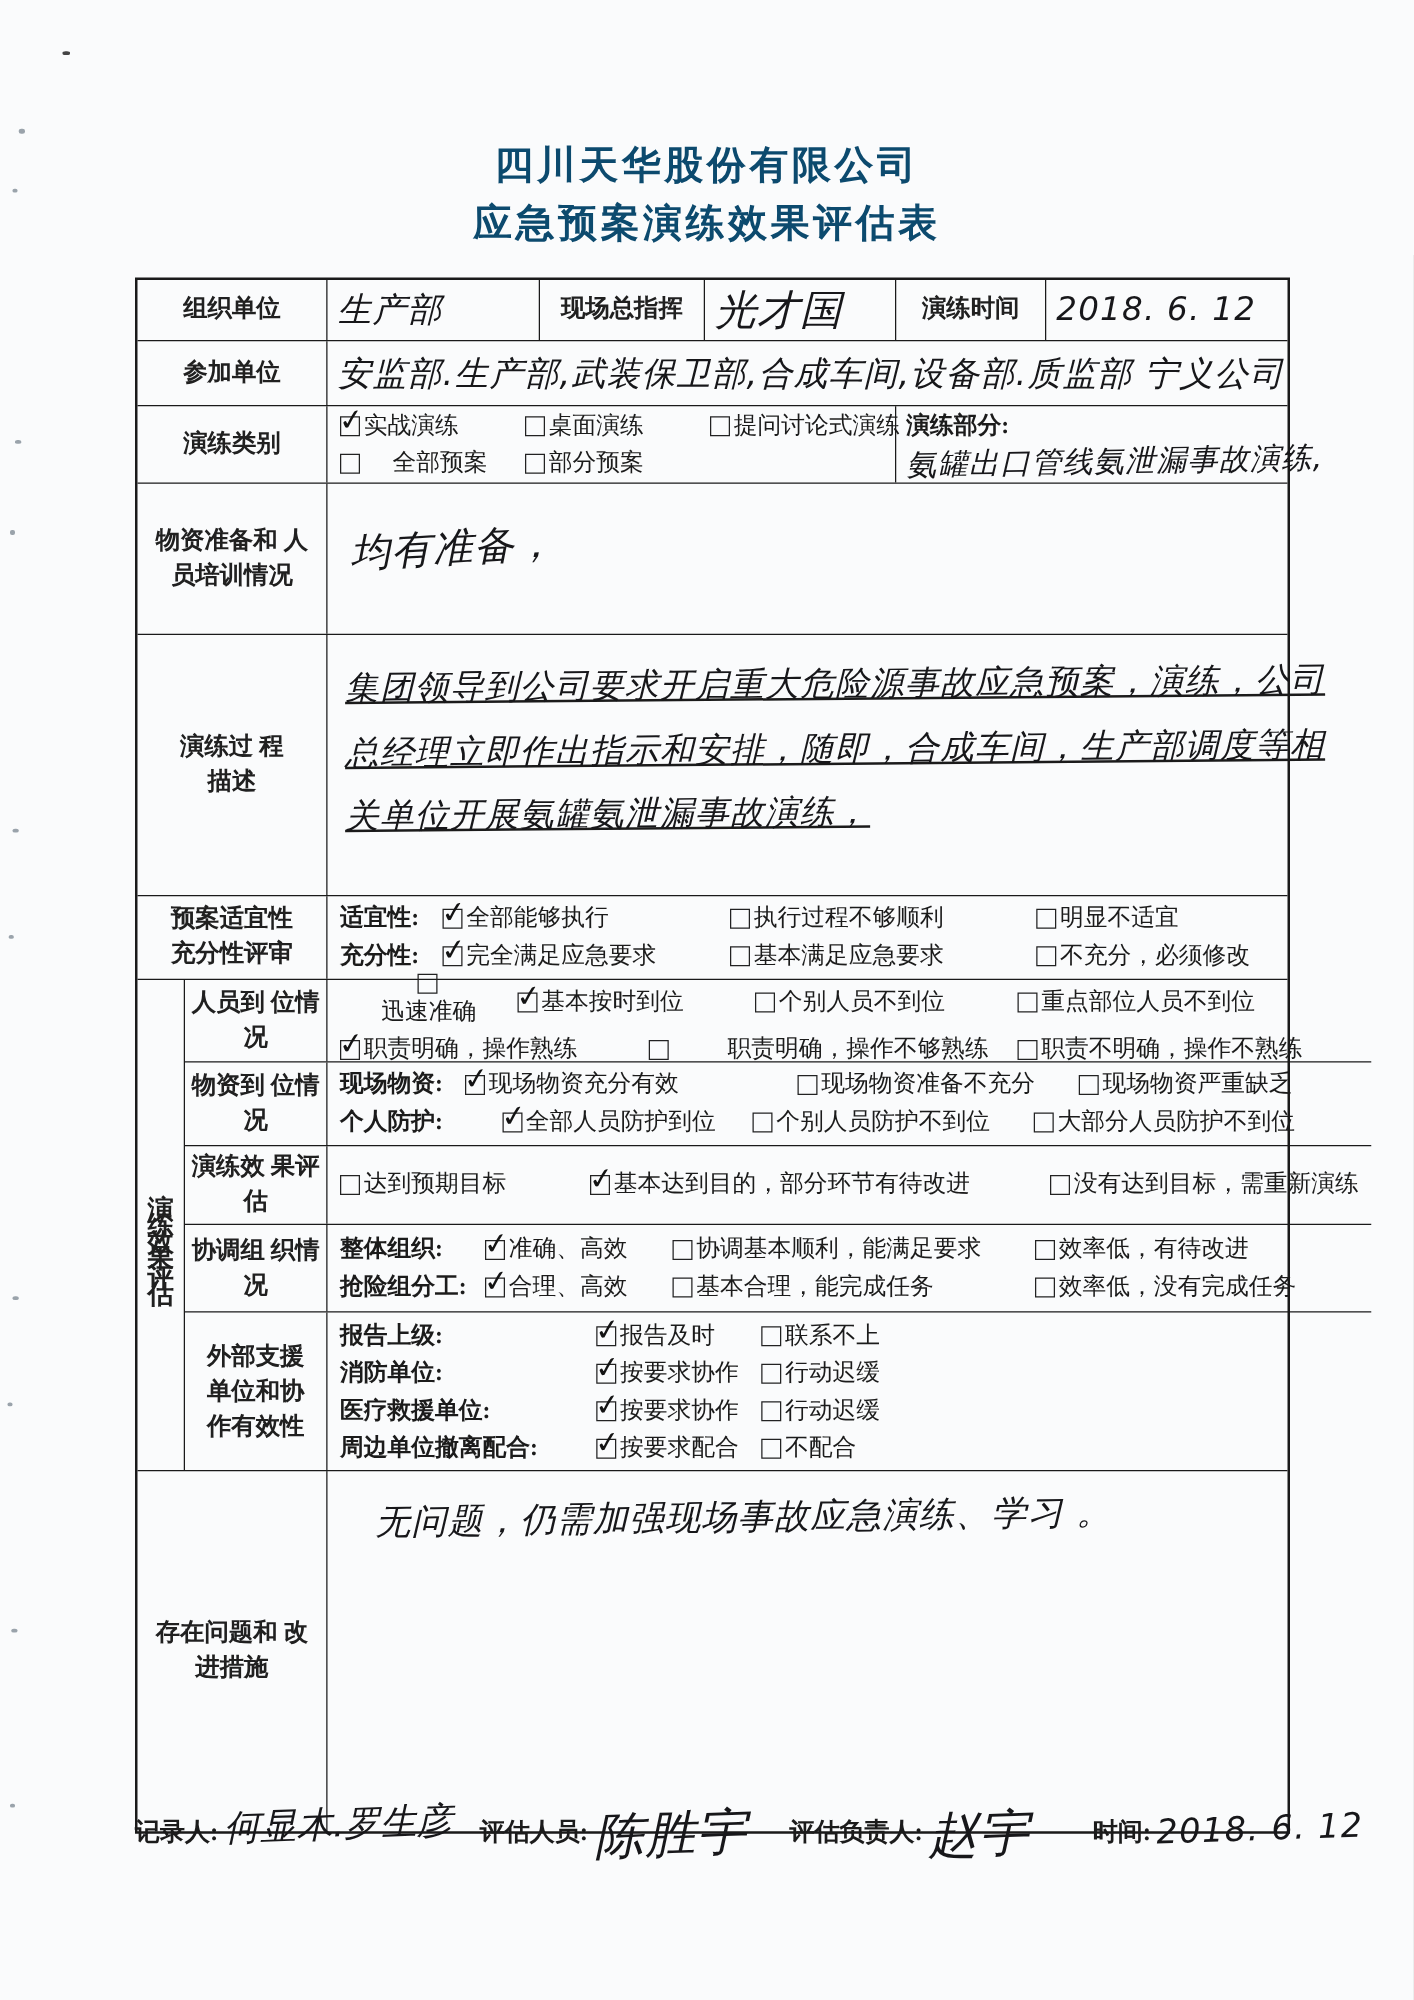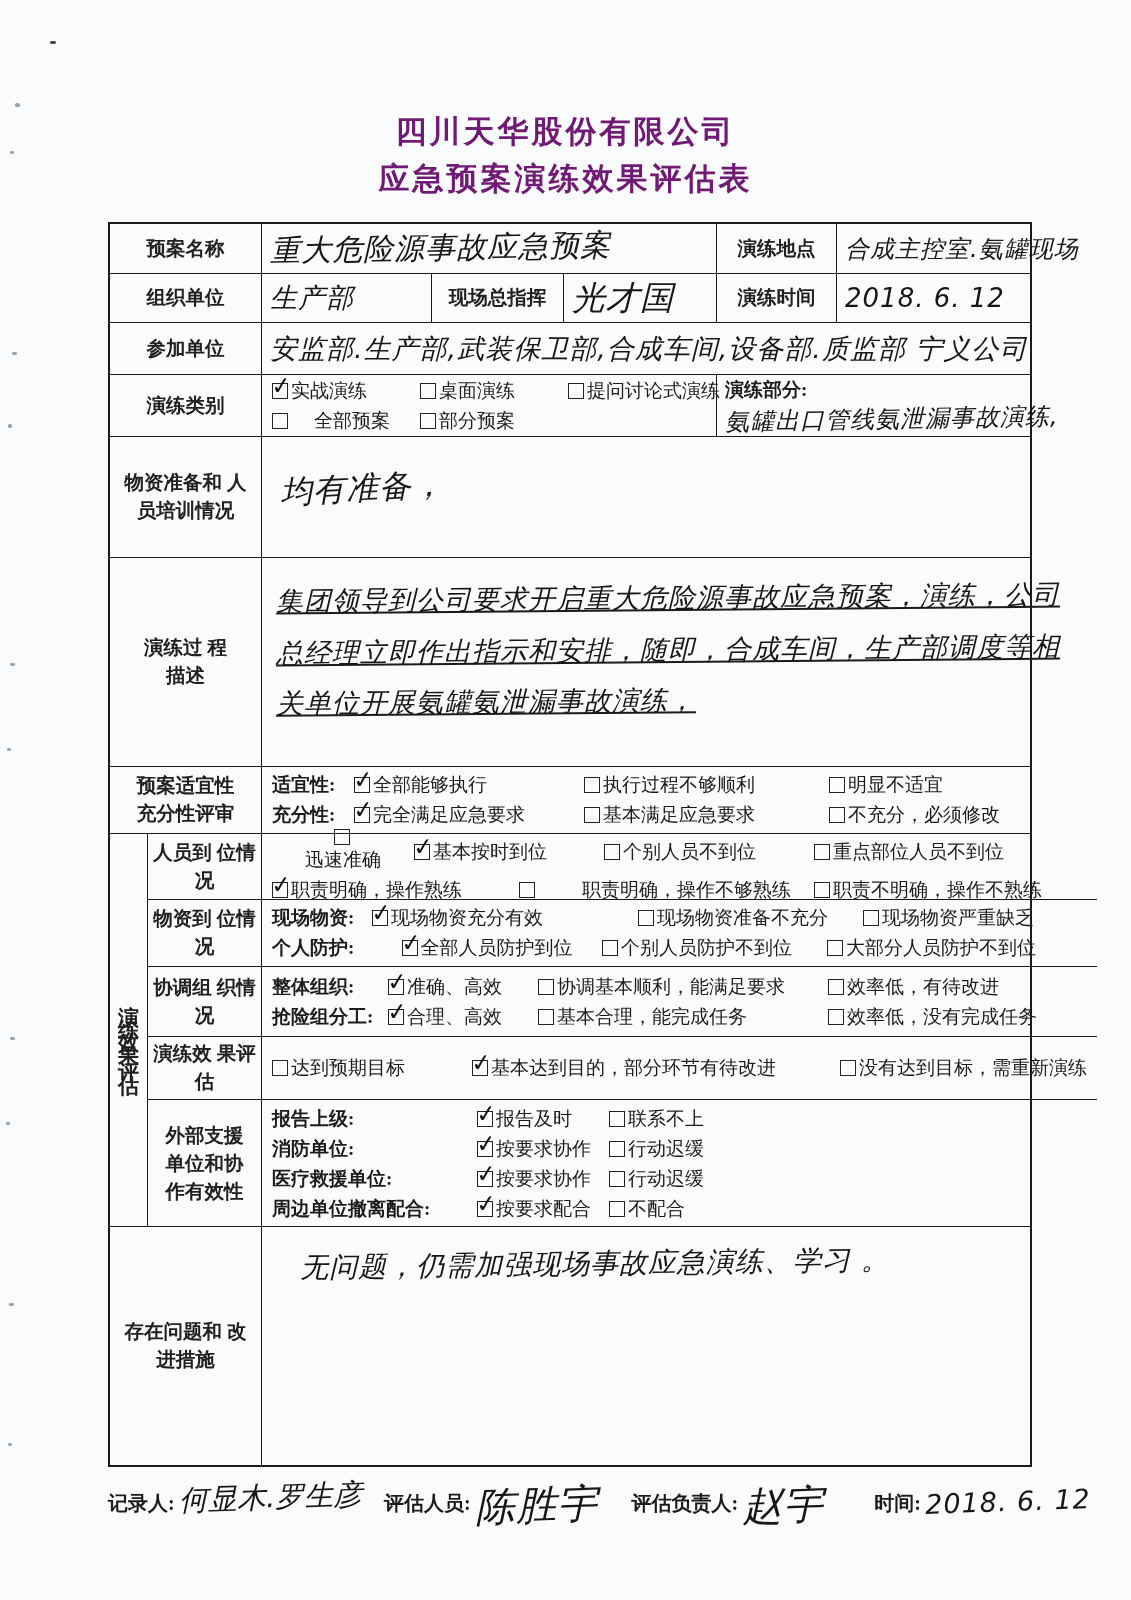--- a/index.html
+++ b/index.html
@@ -4,21 +4,21 @@
 <style>
   html,body{margin:0;padding:0;background:#d8d8d8;}
   .page{
     width:1131px;height:1600px;position:relative;margin:0 auto;
     background:#fafbfc;
     font-family:"Liberation Serif","DejaVu Serif",serif;
     color:#1b1b1b;overflow:hidden;
   }
   
   .title-block{position:absolute;top:108px;left:0;width:100%;text-align:center;}
-  .title-line{font-size:31px;font-weight:bold;letter-spacing:3px;line-height:47px;color:#701a75;}
+  .title-line{font-size:31px;font-weight:bold;letter-spacing:3px;line-height:47px;color:#0c4a6e;}
   
   .form-table{
     position:absolute;left:108px;top:222px;width:924px;height:1245px;
     border:2.4px solid #1a1a1a;box-sizing:border-box;
     display:flex;flex-direction:column;font-size:19px;
   }
   .trow{display:flex;flex-direction:row;border-bottom:1.8px solid #1a1a1a;box-sizing:border-box;flex:none;}
   .trow:last-child{border-bottom:none;}
   .cell{box-sizing:border-box;border-right:1.8px solid #1a1a1a;display:flex;align-items:center;position:relative;}
   .cell:last-child{border-right:none;}
@@ -39,21 +39,21 @@
     font-family:"DejaVu Sans","Liberation Sans",sans-serif;
     font-style:italic;color:#17171a;letter-spacing:1px;
   }
   .vertical-cell{width:38px;flex:none;justify-content:center;}
   .vtext{writing-mode:vertical-rl;text-orientation:upright;font-weight:bold;font-size:21px;letter-spacing:14px;color:#202020;}
   .subgroup{flex:1;display:flex;flex-direction:column;}
   .subrow{display:flex;flex-direction:row;border-bottom:1.8px solid #1a1a1a;box-sizing:border-box;flex:none;}
   .subrow:last-child{border-bottom:none;}
   .sublabel{width:114px;flex:none;justify-content:center;text-align:center;font-weight:bold;font-size:19.5px;line-height:28px;border-right:1.8px solid #1a1a1a;box-sizing:border-box;display:flex;align-items:center;color:#202020;}
   
-  .footer{position:absolute;left:108px;top:1478px;width:960px;display:flex;align-items:flex-start;white-space:nowrap;}
+  .footer{position:absolute;left:108px;top:1440px;width:960px;display:flex;align-items:flex-start;white-space:nowrap;}
   .f-label{font-weight:bold;font-size:20px;padding-top:12px;}
   .f-hw{font-size:31px;transform:rotate(-2deg);margin:0 4px;}
   
   .speck{position:absolute;background:#444;border-radius:40%;}
   .faint{background:#9aa3ab;}
 </style>
 </head>
 <body>
 
 <div class="page">
@@ -70,30 +70,20 @@
   <div class="speck faint" style="left:9px;top:1303px;width:5px;height:3px;"></div>
   <div class="speck faint" style="left:8px;top:1443px;width:4px;height:3px;"></div>
 
   <div class="title-block">
     <div class="title-line">四川天华股份有限公司</div>
     <div class="title-line">应急预案演练效果评估表</div>
   </div>
 
   <div class="form-table">
 
-    <div class="trow" style="height:50px;">
-      <div class="cell label-cell">预案名称</div>
-      <div class="cell value-cell" style="width:455px;flex:none;">
-        <span class="hw" style="font-size:30px;transform:rotate(-1deg);">重大危险源事故应急预案</span>
-      </div>
-      <div class="cell label-cell" style="width:120px;">演练地点</div>
-      <div class="cell value-cell">
-        <span class="hw" style="font-size:24px;white-space:nowrap;">合成主控室.氨罐现场</span>
-      </div>
-    </div>
 
     <div class="trow" style="height:49px;">
       <div class="cell label-cell">组织单位</div>
       <div class="cell value-cell" style="width:170px;flex:none;">
         <span class="hw" style="font-size:27px;">生产部</span>
       </div>
       <div class="cell label-cell" style="width:132px;">现场总指挥</div>
       <div class="cell value-cell" style="width:153px;flex:none;">
         <span class="hw" style="font-size:33px;">光才国</span>
       </div>
@@ -269,20 +259,40 @@
                   <span>个别人员防护不到位</span>
                 </span>
               <span class="opt">
                   <span class="cb"></span>
                   <span>大部分人员防护不到位</span>
                 </span>
             </div>
           </div>
         </div>
 
+        <div class="subrow" style="height:63px;">
+          <div class="sublabel">演练效 果评估</div>
+          <div class="cell opts-cell" style="border-right:none;">
+            <div class="optline">
+              <span class="opt" style="width:200px;">
+                  <span class="cb"></span>
+                  <span>达到预期目标</span>
+                </span>
+              <span class="opt" style="width:368px;">
+                  <span class="cb checked"></span>
+                  <span>基本达到目的，部分环节有待改进</span>
+                </span>
+              <span class="opt">
+                  <span class="cb"></span>
+                  <span>没有达到目标，需重新演练</span>
+                </span>
+            </div>
+          </div>
+        </div>
+
         <div class="subrow" style="height:70px;">
           <div class="sublabel">协调组 织情况</div>
           <div class="cell opts-cell" style="border-right:none;">
             <div class="optline">
               <span class="prefix" style="width:116px;">整体组织:</span>
               <span class="opt" style="width:150px;">
                   <span class="cb checked"></span>
                   <span>准确、高效</span>
                 </span>
               <span class="opt" style="width:290px;">
@@ -300,40 +310,20 @@
                   <span class="cb checked"></span>
                   <span>合理、高效</span>
                 </span>
               <span class="opt" style="width:290px;">
                   <span class="cb"></span>
                   <span>基本合理，能完成任务</span>
                 </span>
               <span class="opt">
                   <span class="cb"></span>
                   <span>效率低，没有完成任务</span>
-                </span>
-            </div>
-          </div>
-        </div>
-
-        <div class="subrow" style="height:63px;">
-          <div class="sublabel">演练效 果评估</div>
-          <div class="cell opts-cell" style="border-right:none;">
-            <div class="optline">
-              <span class="opt" style="width:200px;">
-                  <span class="cb"></span>
-                  <span>达到预期目标</span>
-                </span>
-              <span class="opt" style="width:368px;">
-                  <span class="cb checked"></span>
-                  <span>基本达到目的，部分环节有待改进</span>
-                </span>
-              <span class="opt">
-                  <span class="cb"></span>
-                  <span>没有达到目标，需重新演练</span>
                 </span>
             </div>
           </div>
         </div>
 
         <div class="subrow" style="height:127px;">
           <div class="sublabel" style="padding:0 10px;">外部支援 单位和协 作有效性</div>
           <div class="cell opts-cell" style="border-right:none;">
             <div class="optline">
               <span class="prefix" style="width:205px;">报告上级:</span>

